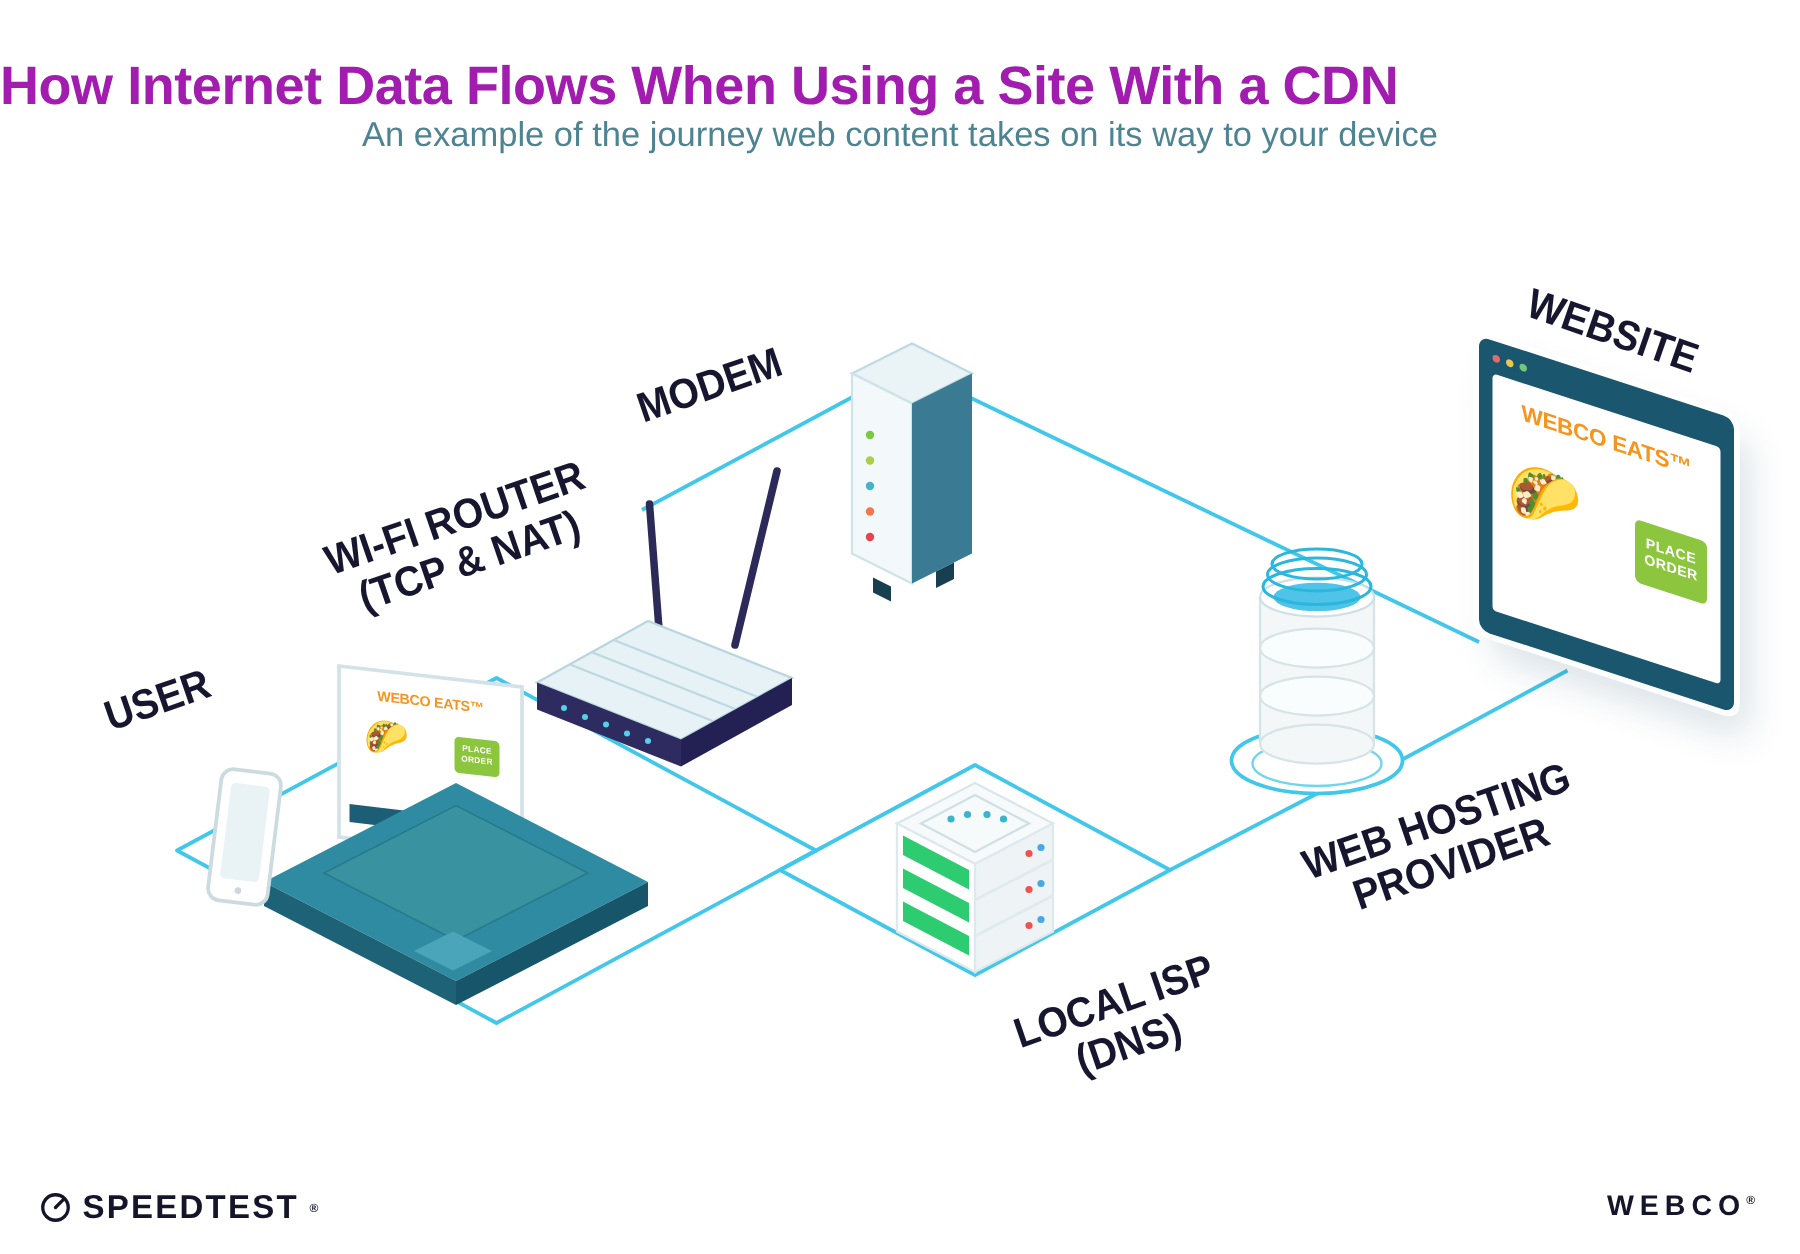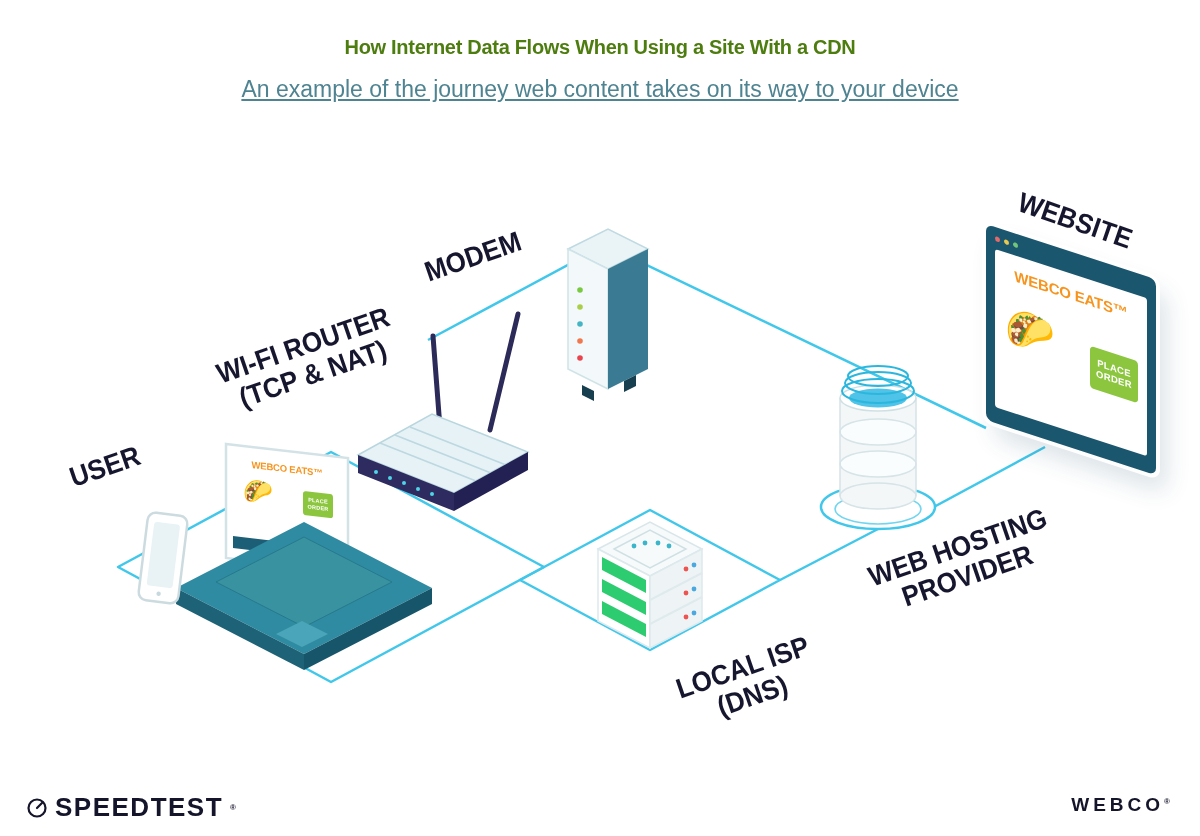--- a/index.html
+++ b/index.html
@@ -1,26 +1,26 @@
 <!DOCTYPE html>
 <html><head>
 <meta charset="utf-8">
 <style>
   html,body { margin:0; padding:0; background:#ffffff; }
   .stage {
     position:relative; width:1200px; height:836px; background:#ffffff;
     overflow:hidden; font-family:"Liberation Sans", sans-serif;
   }
   .title {
-    position:absolute; top:36px; left:0; width:100%; text-align:center;
-    font-size:20px; font-weight:bold; color:#4d7c0f; letter-spacing:-0.3px;
+    position:absolute; top:36px; left:0; width:100%; 
+    font-size:36px; font-weight:bold; color:#a21caf; letter-spacing:-0.3px;
   }
   .subtitle {
     position:absolute; top:76px; left:0; width:100%; text-align:center;
-    font-size:23px; font-weight:normal; color:#4e8391;text-decoration:underline;
+    font-size:23px; font-weight:normal; color:#4e8391;
   }
   .scene { position:absolute; left:0; top:0; width:1200px; height:836px; }
 
   .node-label {
     position:absolute; font-weight:bold; color:#16162f; font-size:28px;
     line-height:1.06; text-align:center; white-space:nowrap;
   }
   .rotL { transform:rotate(-19deg) scaleX(0.93); }
   .rotR { transform:rotate(19deg) scaleX(0.93); }
 
@@ -64,21 +64,21 @@
     position:absolute; right:9px; top:66px; width:48px; height:42px;
     background:#8cc63f; border-radius:4px; color:#fff; font-weight:bold;
     font-size:9.5px; display:flex; flex-direction:column; align-items:center;
     justify-content:center; line-height:1.15; letter-spacing:.3px;
   }
 
   
   .footer-speedtest {
     position:absolute; left:26px; top:792px; display:flex; align-items:center; gap:7px;
   }
-  .speedtest-text { font-size:26px; font-weight:bold; letter-spacing:1.5px; color:#14142a; }
+  .speedtest-text { font-size:22px; font-weight:bold; letter-spacing:1.5px; color:#14142a; }
   .tm-mark { font-size:8px; vertical-align:super; color:#14142a; font-weight:bold; }
   .footer-ookla {
     position:absolute; right:26px; top:794px; font-size:19px; font-weight:bold;
     letter-spacing:4px; color:#14142a;
   }
 </style>
 </head>
 <body>
 
 <div class="stage">

